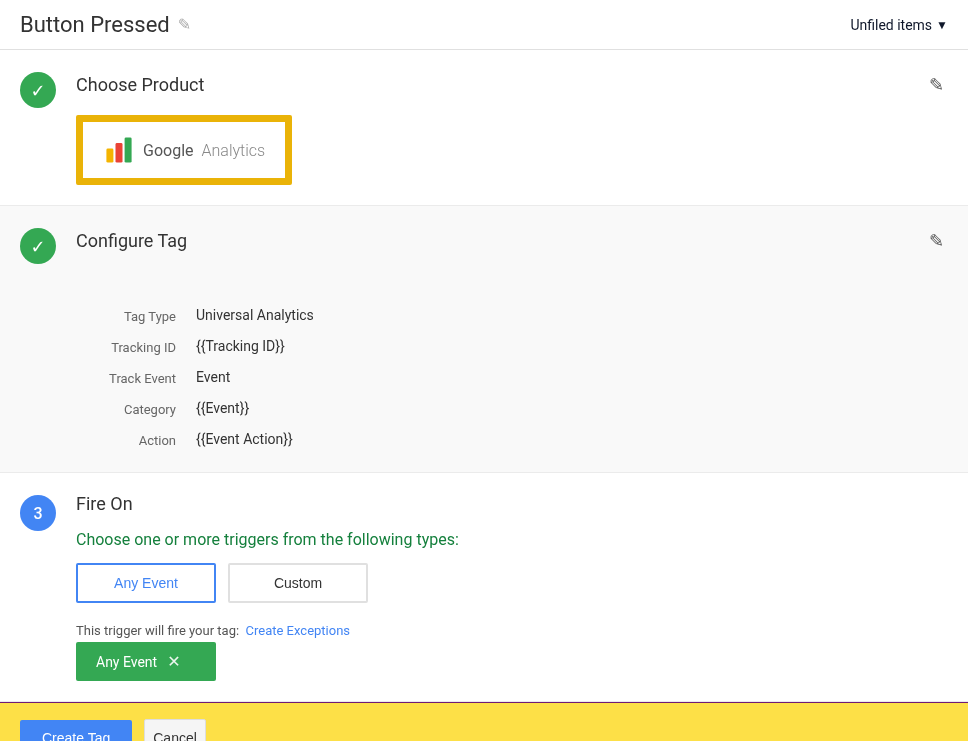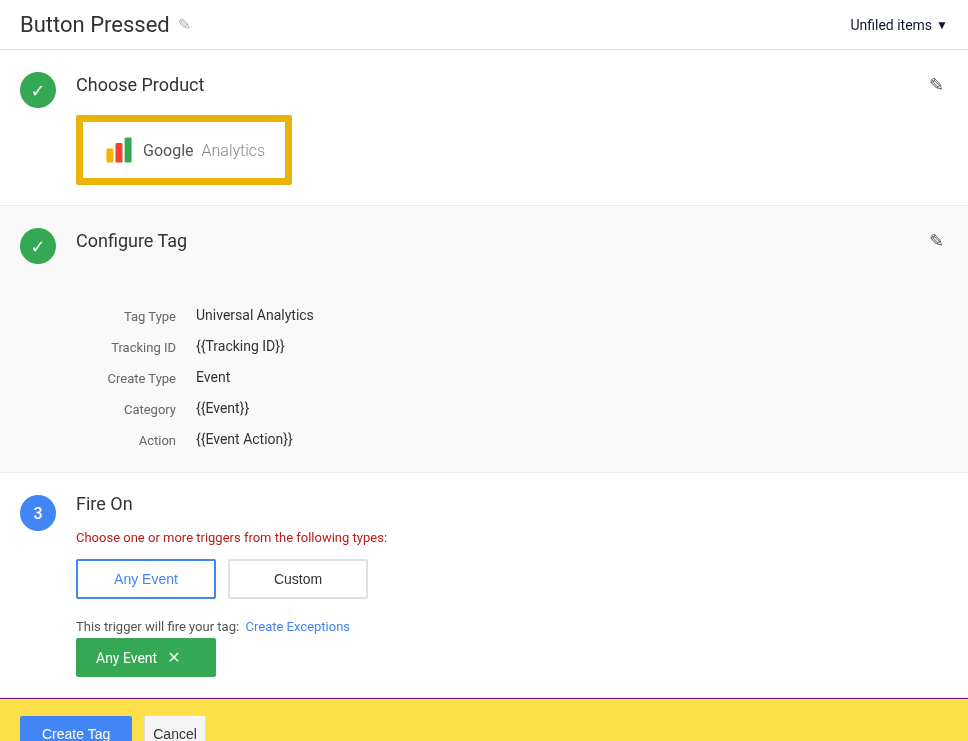--- a/index.html
+++ b/index.html
@@ -158,22 +158,22 @@
     .tag-config-value {
       color: #333;
       font-size: 14px;
     }
     
     .fire-on-section {
       background: #fff;
       padding: 20px 20px 20px 20px;
     }
     .fire-on-description {
-      color: #b91c1c;
-      font-size: 13px;
+      color: #15803d;
+      font-size: 16px;
       margin-bottom: 14px;
     }
     .trigger-buttons {
       display: flex;
       gap: 12px;
       margin-bottom: 20px;
     }
     .trigger-btn {
       padding: 10px 30px;
       border: 2px solid #e0e0e0;
@@ -290,21 +290,21 @@
       <div class="section-body">
         <div class="section-header">
           <span class="section-title">Configure Tag</span>
           <span class="pencil-icon">✎</span>
         </div>
         <div class="tag-config-table">
           <span class="tag-config-label">Tag Type</span>
           <span class="tag-config-value">Universal Analytics</span>
           <span class="tag-config-label">Tracking ID</span>
           <span class="tag-config-value">{{Tracking ID}}</span>
-          <span class="tag-config-label">Create Type</span>
+          <span class="tag-config-label">Track Event</span>
           <span class="tag-config-value">Event</span>
           <span class="tag-config-label">Category</span>
           <span class="tag-config-value">{{Event}}</span>
           <span class="tag-config-label">Action</span>
           <span class="tag-config-value">{{Event Action}}</span>
         </div>
       </div>
     </div>
 
     <div class="section fire-on-section">

